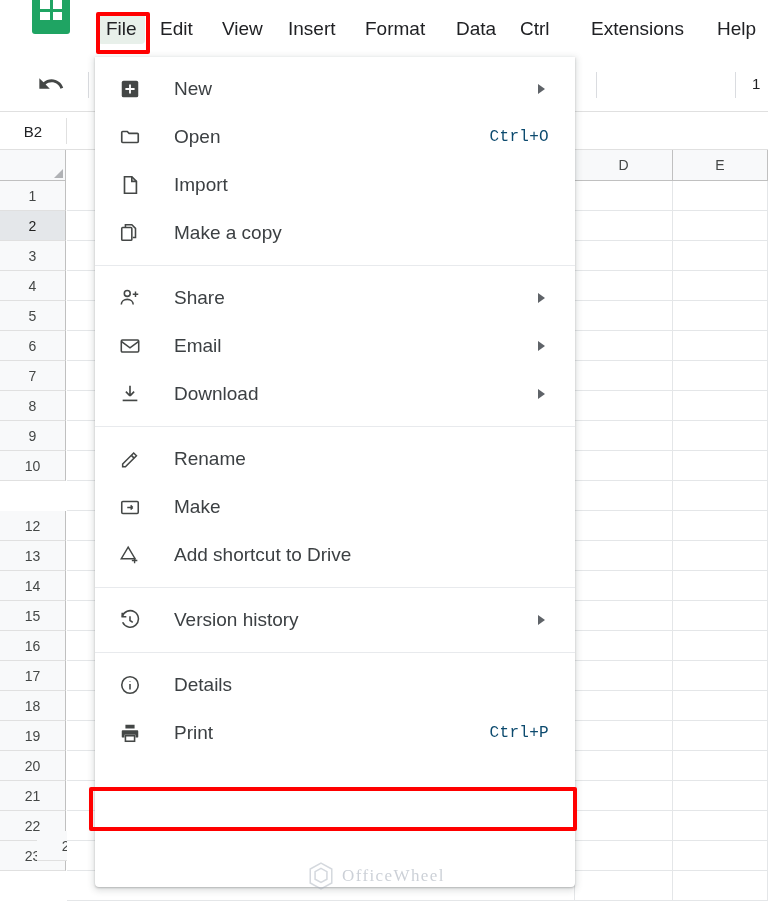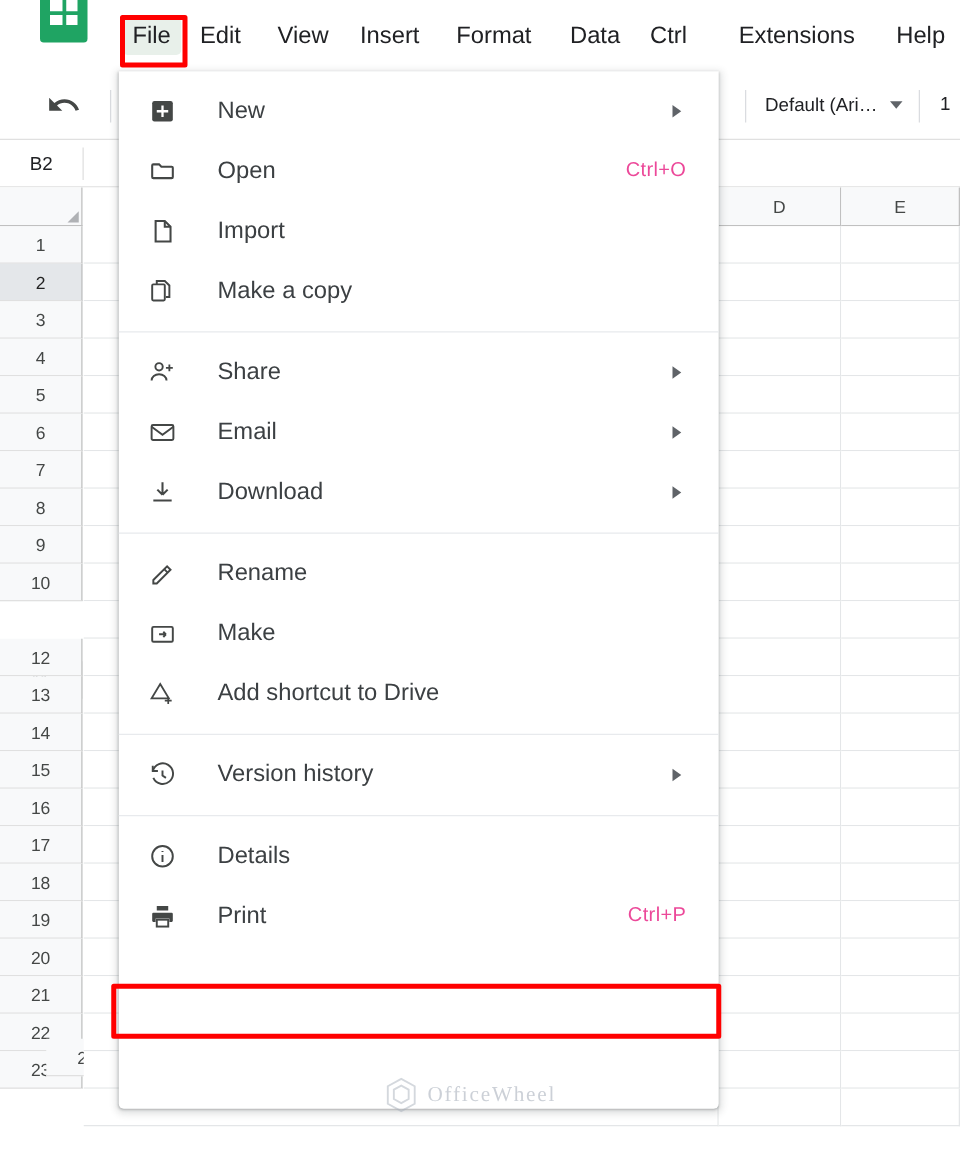--- a/index.html
+++ b/index.html
@@ -121,21 +121,21 @@
   }
   .mrow.hl { background:#f1f3f4; }
   .mrow .micon {
     width:26px; height:26px; display:flex; align-items:center; justify-content:center;
     color:#444746; flex:0 0 26px;
   }
   .mrow .mlabel {
     margin-left:31px; font-size:19px; color:#3c4043; white-space:nowrap;
   }
   .mrow .maccel {
-    position:absolute; right:26px; font-size:16px; color:#ec4899; letter-spacing:.3px;
+    position:absolute; right:26px; font-size:16px; color:#0c4a6e; letter-spacing:.3px;font-family:Liberation Mono, monospace;
   }
   .mrow .marrow {
     position:absolute; right:30px; width:0;height:0;
     border-top:5px solid transparent; border-bottom:5px solid transparent;
     border-left:7px solid #5f6368;
   }
   .msep { height:1px; background:#e8eaed; margin:8px 0; }
 
   
   .watermark {
@@ -185,24 +185,20 @@
   <div class="tb-undo">
     <svg viewBox="0 0 24 24" width="34" height="28" fill="#444746">
       <path d="M12.5 8c-2.65 0-5.05.99-6.9 2.6L2 7v9h9l-3.62-3.62C8.77 11.21 10.54 10.5 12.5 10.5c3.54 0 6.55 2.31 7.6 5.5l2.37-.78C21.08 11.03 17.15 8 12.5 8z"></path>
     </svg>
   </div>
 
   <div class="tb-sep" style="left:88px"></div>
   <div class="tb-sep" style="left:596px"></div>
   <div class="tb-sep" style="left:735px"></div>
 
-  <div class="font-box">
-    <span>Default (Ari…</span>
-    <span class="caret-down"></span>
-  </div>
 
   <div class="fontsize-box">1</div>
 
   <div class="formula-row"></div>
   <div class="namebox">B2</div>
   <div class="namebox-sep"></div>
 
   <div class="grid-wrap">
     <div class="corner-cell">
       <div class="corner-tri"></div>

